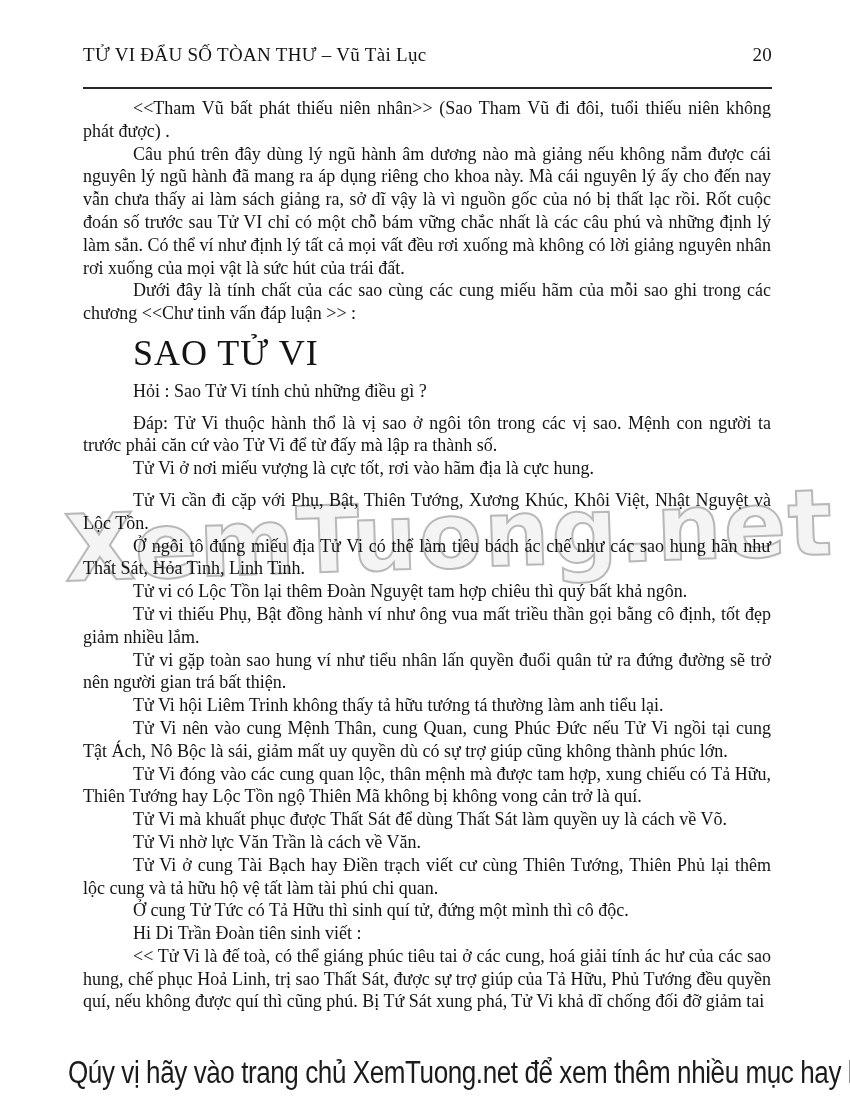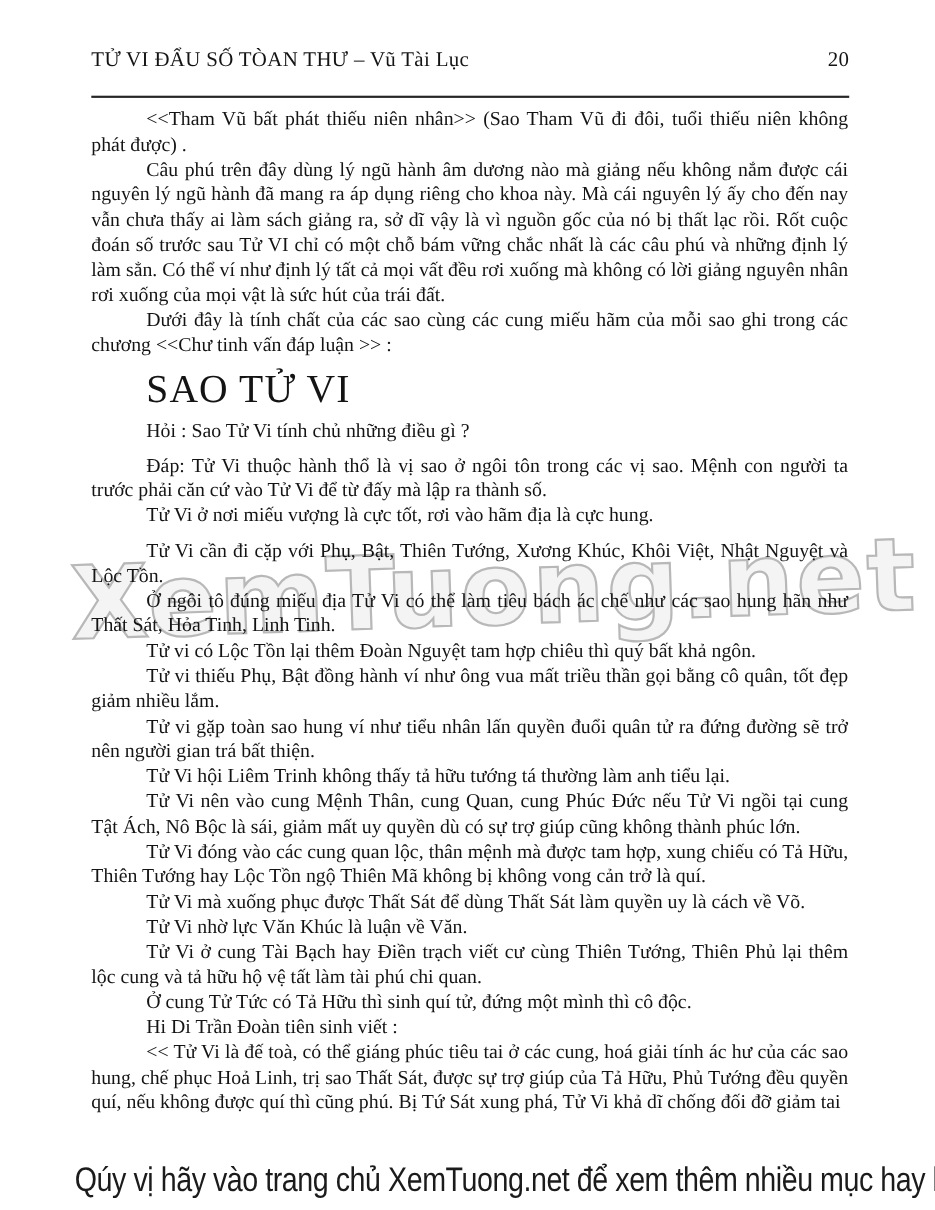--- a/index.html
+++ b/index.html
@@ -103,27 +103,27 @@
       <p class="para">&lt;&lt;Tham Vũ bất phát thiếu niên nhân&gt;&gt; (Sao Tham Vũ đi đôi, tuổi thiếu niên không phát được) .</p>
       <p class="para">Câu phú trên đây dùng lý ngũ hành âm dương nào mà giảng nếu không nắm được cái nguyên lý ngũ hành đã mang ra áp dụng riêng cho khoa này. Mà cái nguyên lý ấy cho đến nay vẫn chưa thấy ai làm sách giảng ra, sở dĩ vậy là vì nguồn gốc của nó bị thất lạc rồi. Rốt cuộc đoán số trước sau Tử VI chỉ có một chỗ bám vững chắc nhất là các câu phú và những định lý làm sẳn. Có thể ví như định lý tất cả mọi vất đều rơi xuống mà không có lời giảng nguyên nhân rơi xuống của mọi vật là sức hút của trái đất.</p>
       <p class="para">Dưới đây là tính chất của các sao cùng các cung miếu hãm của mỗi sao ghi trong các chương &lt;&lt;Chư tinh vấn đáp luận &gt;&gt; :</p>
       <h2 class="section-heading">SAO TỬ VI</h2>
       <p class="para">Hỏi : Sao Tử Vi tính chủ những điều gì ?</p>
       <p class="para gap-before">Đáp: Tử Vi thuộc hành thổ là vị sao ở ngôi tôn trong các vị sao. Mệnh con người ta trước phải căn cứ vào Tử Vi để từ đấy mà lập ra thành số.</p>
       <p class="para">Tử Vi ở nơi miếu vượng là cực tốt, rơi vào hãm địa là cực hung.</p>
       <p class="para gap-before">Tử Vi cần đi cặp với Phụ, Bật, Thiên Tướng, Xương Khúc, Khôi Việt, Nhật Nguyệt và Lộc Tồn.</p>
       <p class="para">Ở ngôi tô đúng miếu địa Tử Vi có thể làm tiêu bách ác chế như các sao hung hãn như Thất Sát, Hỏa Tinh, Linh Tinh.</p>
       <p class="para">Tử vi có Lộc Tồn lại thêm Đoàn Nguyệt tam hợp chiêu thì quý bất khả ngôn.</p>
-      <p class="para">Tử vi thiếu Phụ, Bật đồng hành ví như ông vua mất triều thần gọi bằng cô quân, tốt đẹp giảm nhiều lắm.</p>
+      <p class="para">Tử vi thiếu Phụ, Bật đồng hành ví như ông vua mất triều thần gọi bằng cô định, tốt đẹp giảm nhiều lắm.</p>
       <p class="para">Tử vi gặp toàn sao hung ví như tiểu nhân lấn quyền đuổi quân tử ra đứng đường sẽ trở nên người gian trá bất thiện.</p>
       <p class="para">Tử Vi hội Liêm Trinh không thấy tả hữu tướng tá thường làm anh tiểu lại.</p>
       <p class="para">Tử Vi nên vào cung Mệnh Thân, cung Quan, cung Phúc Đức nếu Tử Vi ngồi tại cung Tật Ách, Nô Bộc là sái, giảm mất uy quyền dù có sự trợ giúp cũng không thành phúc lớn.</p>
       <p class="para">Tử Vi đóng vào các cung quan lộc, thân mệnh mà được tam hợp, xung chiếu có Tả Hữu, Thiên Tướng hay Lộc Tồn ngộ Thiên Mã không bị không vong cản trở là quí.</p>
-      <p class="para">Tử Vi mà xuống phục được Thất Sát để dùng Thất Sát làm quyền uy là cách về Võ.</p>
-      <p class="para">Tử Vi nhờ lực Văn Khúc là luận về Văn.</p>
+      <p class="para">Tử Vi mà khuất phục được Thất Sát để dùng Thất Sát làm quyền uy là cách về Võ.</p>
+      <p class="para">Tử Vi nhờ lực Văn Trần là cách về Văn.</p>
       <p class="para">Tử Vi ở cung Tài Bạch hay Điền trạch viết cư cùng Thiên Tướng, Thiên Phủ lại thêm lộc cung và tả hữu hộ vệ tất làm tài phú chi quan.</p>
       <p class="para">Ở cung Tử Tức có Tả Hữu thì sinh quí tử, đứng một mình thì cô độc.</p>
       <p class="para">Hi Di Trần Đoàn tiên sinh viết :</p>
       <p class="para">&lt;&lt; Tử Vi là đế toà, có thể giáng phúc tiêu tai ở các cung, hoá giải tính ác hư của các sao hung, chế phục Hoả Linh, trị sao Thất Sát, được sự trợ giúp của Tả Hữu, Phủ Tướng đều quyền quí, nếu không được quí thì cũng phú. Bị Tứ Sát xung phá, Tử Vi khả dĩ chống đối đỡ giảm tai</p>
     </div>
 
   <div class="footer">Qúy vị hãy vào trang chủ XemTuong.net để xem thêm nhiều mục hay khác</div>
 
 </div>
 

